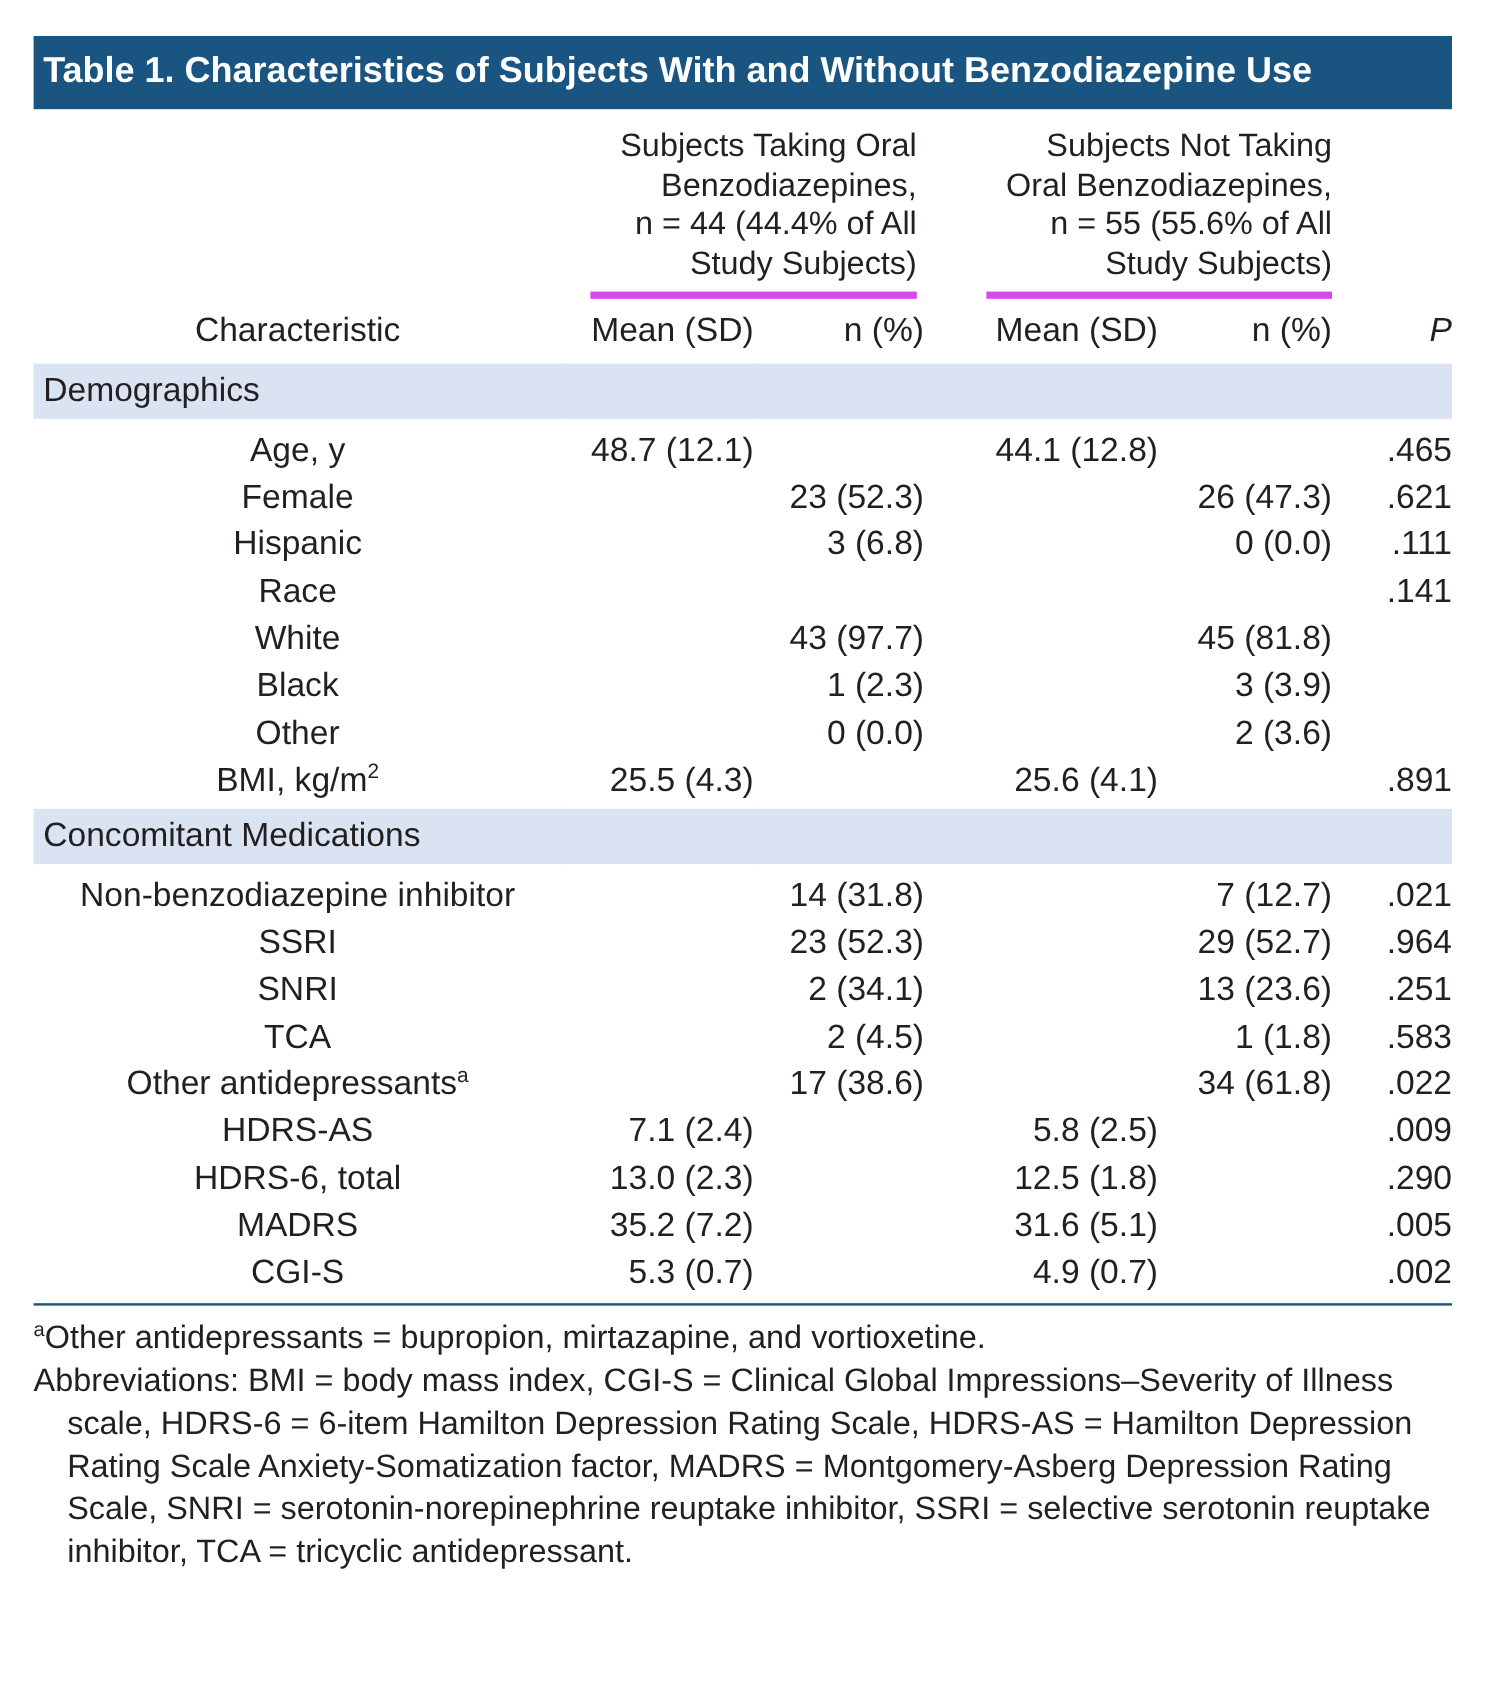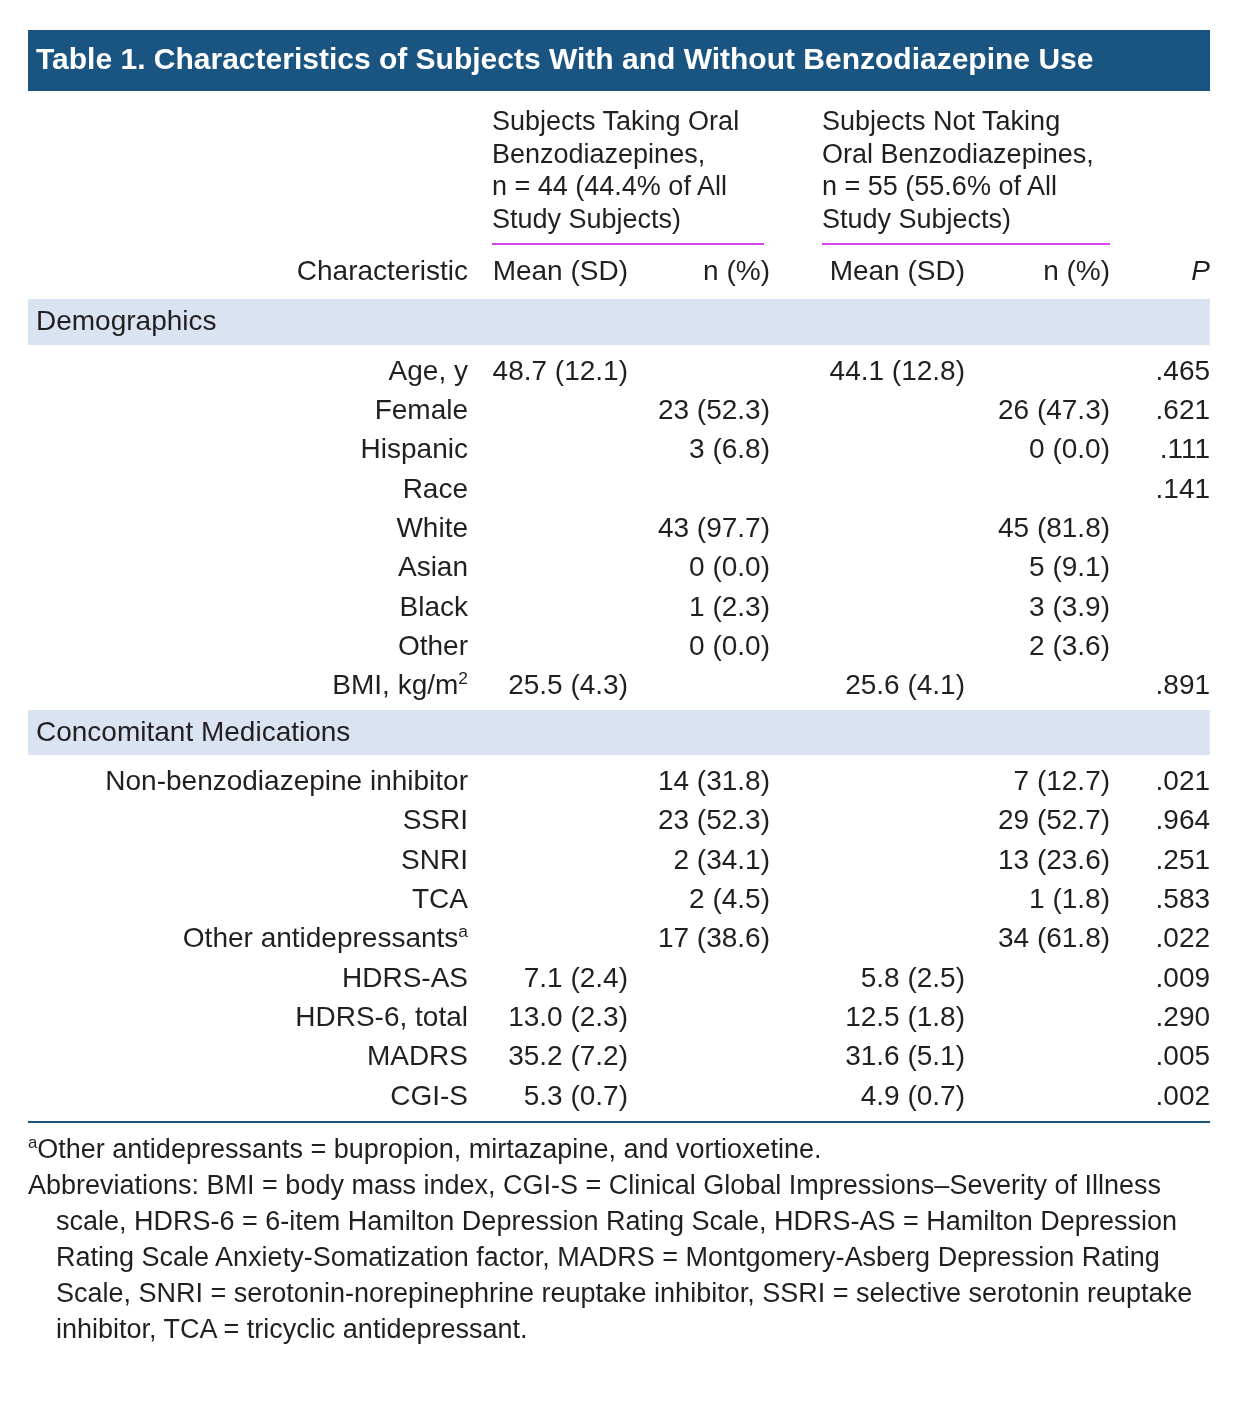--- a/index.html
+++ b/index.html
@@ -26,35 +26,35 @@
     width: 100%;
     border-collapse: collapse;
     table-layout: fixed;
     font-size: 28px;
   }
   td, th { font-weight: normal; vertical-align: bottom; }
 
   .group-row td { padding: 14px 0 0 0; }
   .group-head {
     white-space: pre-line;
-    text-align: left;
+    text-align: right;
     line-height: 1.22;
     font-size: 27px;
     padding-bottom: 7px;
-    border-bottom: 2px solid #d946ef;
+    border-bottom: 6px solid #d946ef;
   }
   .group-head.g1 { margin: 0 6px 0 24px; }
   .group-head.g2 { margin: 0 0 0 52px; }
 
   .sub-row th {
     padding: 10px 0 7px 0;
     border-bottom: 3px solid var(--header-blue, #1a5480);
     font-size: 28px;
   }
-  .c-label { text-align: right; }
+  .c-label { text-align: center; }
   .c-num, .c-p { text-align: right; white-space: nowrap; }
   .italic { font-style: italic; }
 
   tbody td { padding: 4px 0; line-height: 1.12; }
 
   .section-row td {
     background: var(--band-blue, #d9e3f1);
     padding: 6px 0 7px 8px;
     border-top: 5px solid #ffffff;
     border-bottom: 6px solid #ffffff;
@@ -157,28 +157,20 @@
       </tr>
       <tr>
         <td class="c-label"><span>White</span><sup></sup></td>
         <td class="c-num"></td>
         <td class="c-num">43 (97.7)</td>
         <td class="c-num"></td>
         <td class="c-num">45 (81.8)</td>
         <td class="c-p"></td>
       </tr>
       <tr>
-        <td class="c-label"><span>Asian</span><sup></sup></td>
-        <td class="c-num"></td>
-        <td class="c-num">0 (0.0)</td>
-        <td class="c-num"></td>
-        <td class="c-num">5 (9.1)</td>
-        <td class="c-p"></td>
-      </tr>
-      <tr>
         <td class="c-label"><span>Black</span><sup></sup></td>
         <td class="c-num"></td>
         <td class="c-num">1 (2.3)</td>
         <td class="c-num"></td>
         <td class="c-num">3 (3.9)</td>
         <td class="c-p"></td>
       </tr>
       <tr>
         <td class="c-label"><span>Other</span><sup></sup></td>
         <td class="c-num"></td>

